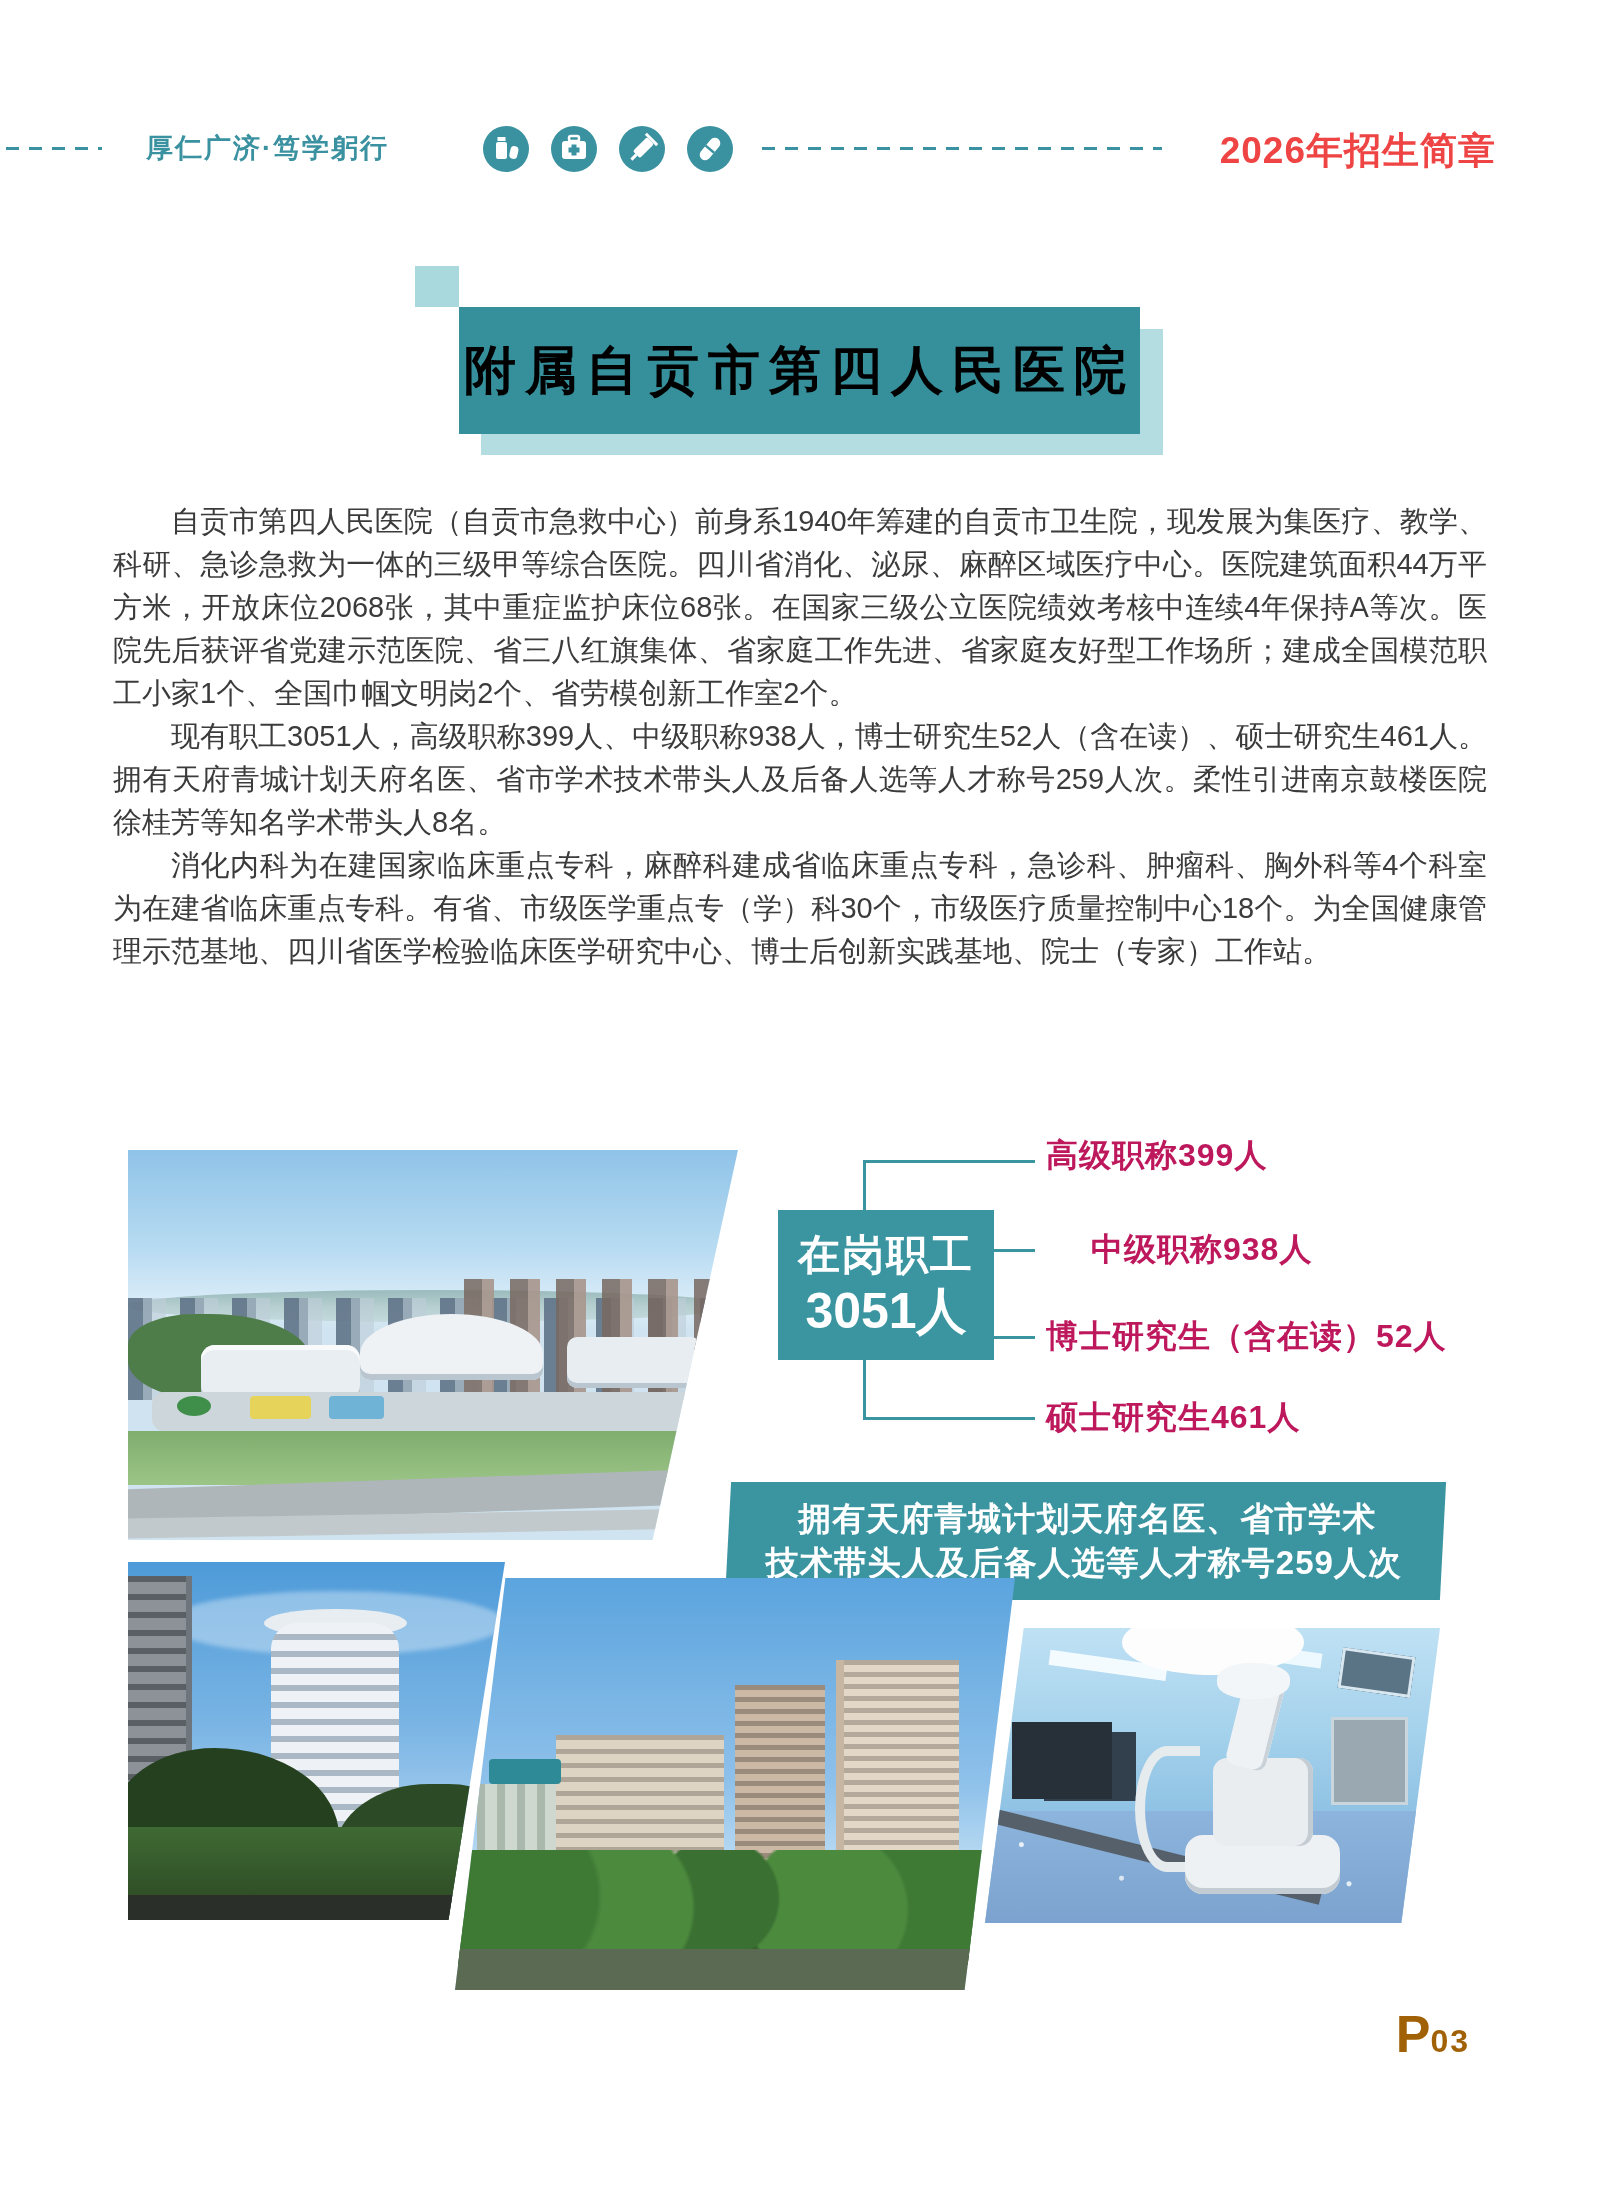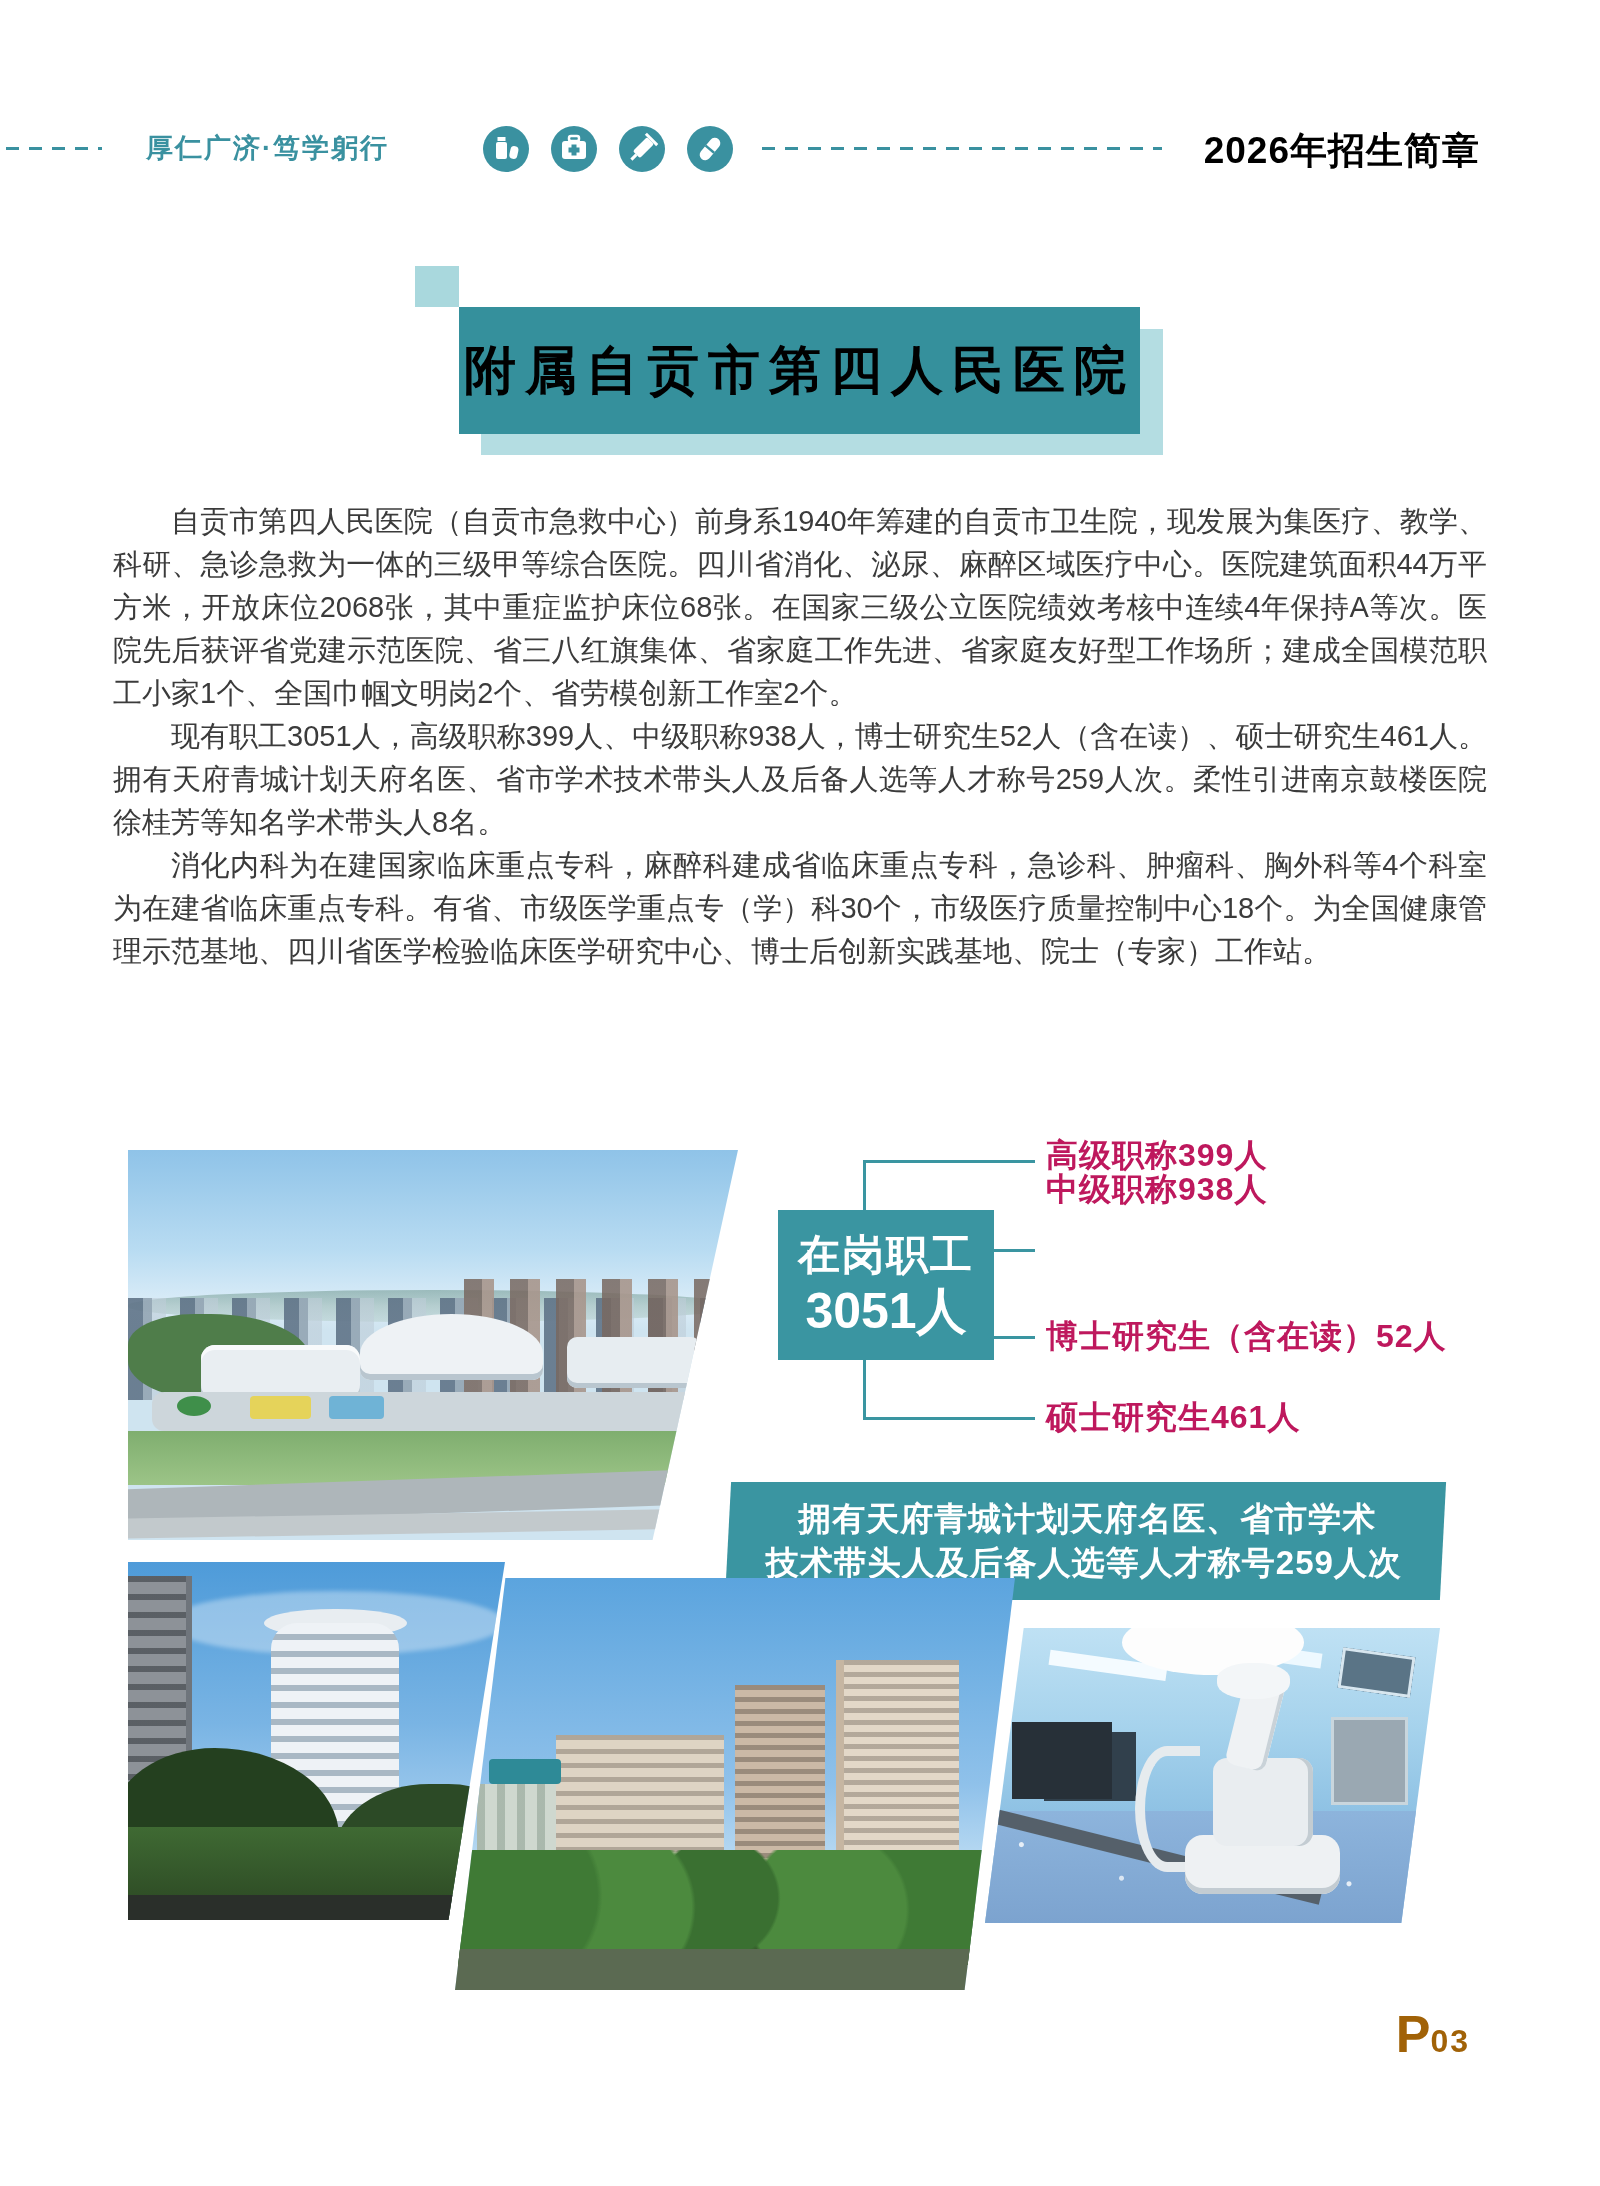--- a/index.html
+++ b/index.html
@@ -6,22 +6,22 @@
   .page{position:relative;width:1600px;height:2186px;background:#ffffff;overflow:hidden;
         font-family:"Liberation Sans","DejaVu Sans",sans-serif;}
 
   
   .hdr-dash{position:absolute;height:3px;
     background:repeating-linear-gradient(90deg,#3a91a0 0 13px,transparent 13px 23px);}
   .dash-left{left:6px;top:147px;width:96px;}
   .dash-mid{left:762px;top:147px;width:400px;}
   .hdr-motto{position:absolute;left:146px;top:130px;font-size:27px;font-weight:bold;
     color:#3a91a0;letter-spacing:2px;}
-  .hdr-title{position:absolute;right:120px;top:126px;font-size:37px;font-weight:bold;
-    color:#000000;letter-spacing:1px;}
+  .hdr-title{position:absolute;right:104px;top:126px;font-size:37px;font-weight:bold;
+    color:#ef4444;letter-spacing:1px;}
   .hdr-icons{position:absolute;left:482px;top:125px;display:flex;gap:20px;}
   .hdr-icons svg{display:block;}
 
   
   .deco-square{position:absolute;left:415px;top:266px;width:44px;height:41px;background:#a9d8dd;}
   .banner-shadow{position:absolute;left:481px;top:329px;width:682px;height:126px;background:#b4dde2;}
   .banner-main{position:absolute;left:459px;top:307px;width:681px;height:127px;background:#35909c;
     display:flex;align-items:center;justify-content:center;}
   .banner-main span{color:#000000;font-size:52px;font-weight:bold;letter-spacing:9px;
     font-family:"DejaVu Serif","Liberation Serif",serif;}
@@ -229,21 +229,21 @@
   </div>
 
   <div class="conn" style="left:863px;top:1160px;width:3px;height:52px;"></div>
   <div class="conn" style="left:863px;top:1160px;width:172px;height:3px;"></div>
   <div class="conn" style="left:994px;top:1249px;width:41px;height:3px;"></div>
   <div class="conn" style="left:994px;top:1336px;width:41px;height:3px;"></div>
   <div class="conn" style="left:863px;top:1360px;width:3px;height:60px;"></div>
   <div class="conn" style="left:863px;top:1417px;width:172px;height:3px;"></div>
 
   <div class="stat-label" style="top:1134px;">高级职称399人</div>
-  <div class="stat-label" style="top:1168px;">中级职称938人</div>
+  <div class="stat-label" style="top:1228px;margin-left:45px;">中级职称938人</div>
   <div class="stat-label" style="top:1315px;">博士研究生（含在读）52人</div>
   <div class="stat-label" style="top:1396px;">硕士研究生461人</div>
 
   <div class="talent-banner">
     <div>拥有天府青城计划天府名医、省市学术</div>
     <div>技术带头人及后备人选等人才称号259人次</div>
   </div>
 
   <div class="photo photo-tower">
     <div class="tw-cloud"></div>

